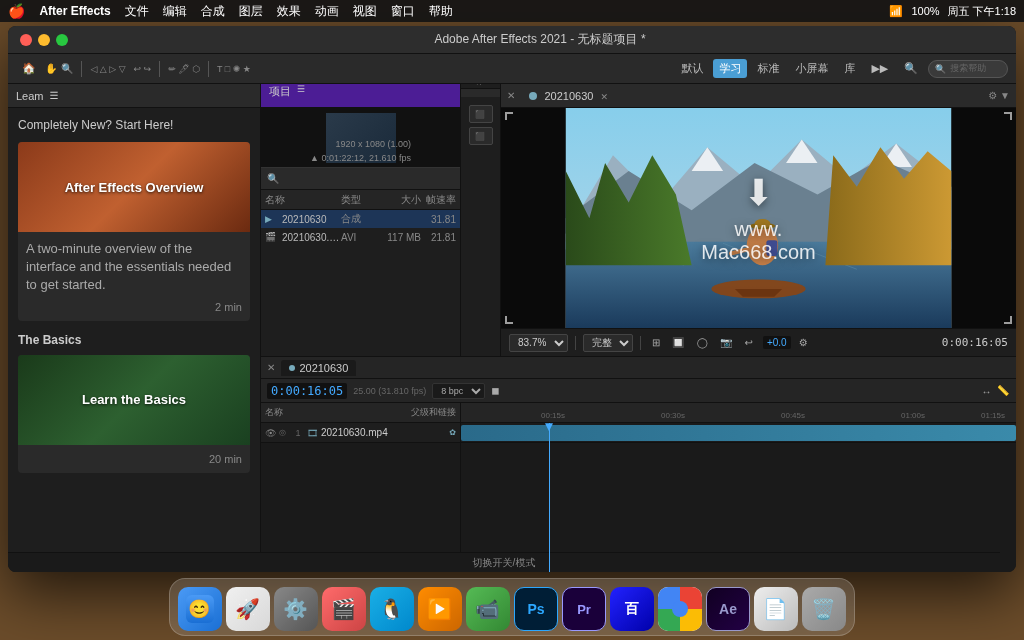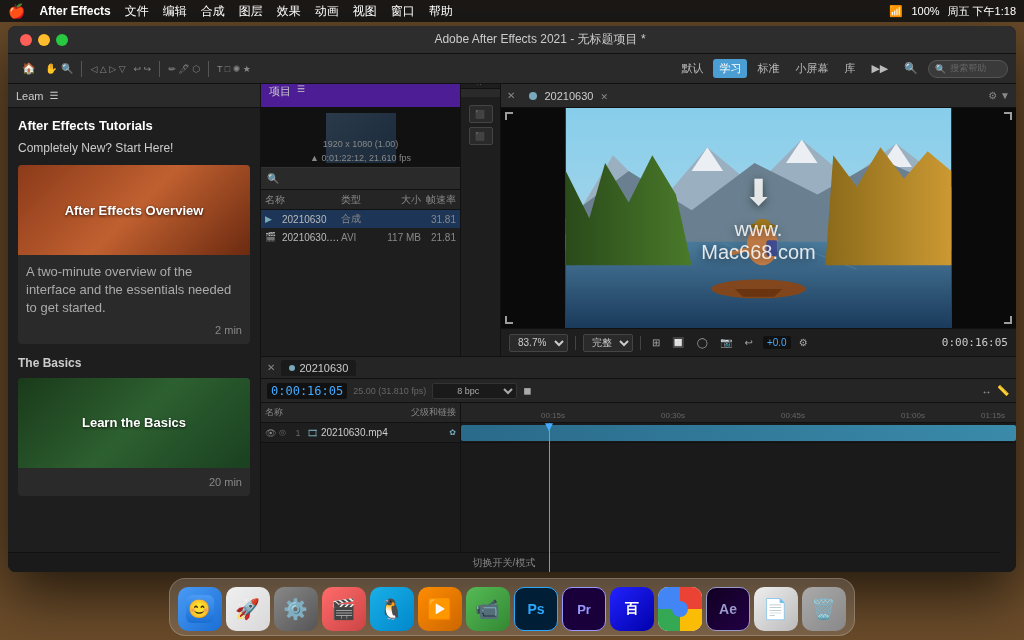--- a/index.html
+++ b/index.html
@@ -267,21 +267,21 @@
       position: relative;
     }
     .project-thumb-inner {
       width: 70px;
       height: 50px;
       background: #000;
     }
     .project-info-text {
       font-size: 9px;
       color: #888;
-      text-align: center;
+      text-align: right;
       padding: 2px 4px;
     }
 
     .project-search-bar {
       height: 22px;
       background: #2a2a2a;
       border-bottom: 1px solid #111;
       display: flex;
       align-items: center;
       padding: 0 6px;
@@ -444,21 +444,21 @@
       border-radius: 2px;
     }
     .tl-time-small { font-size: 9px; color: #666; }
     .tl-btn { font-size: 10px; color: #aaa; cursor: pointer; }
     .bpc-select {
       background: #1a1a1a;
       border: 1px solid #333;
       color: #aaa;
       font-size: 9px;
       height: 16px;
-      padding: 0 20px;
+      padding: 0 4px;
       border-radius: 2px;
     }
 
     .timeline-main {
       flex: 1;
       display: flex;
       overflow: hidden;
     }
 
     .timeline-layers {
@@ -698,21 +698,20 @@
   </div>
 
   <div class="main-layout">
 
     <div class="learn-panel">
       <div class="panel-header">
         <span>Leam</span>
         <span style="font-size:10px;">☰</span>
       </div>
       <div class="learn-content">
-        <div class="learn-section-title">After Effects Tutorials</div>
         <div class="learn-subtitle">Completely New? Start Here!</div>
 
         <div class="learn-card">
           <div class="learn-card-thumb card-thumb-overview">
             <span class="card-label">After Effects Overview</span>
           </div>
           <div class="card-body">
             <div class="card-desc">A two-minute overview of the interface and the essentials needed to get started.</div>
             <div class="card-duration">2 min</div>
           </div>

